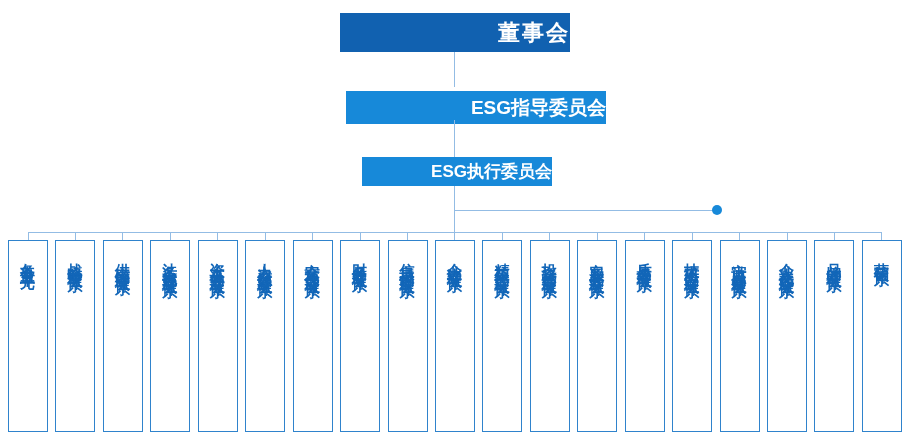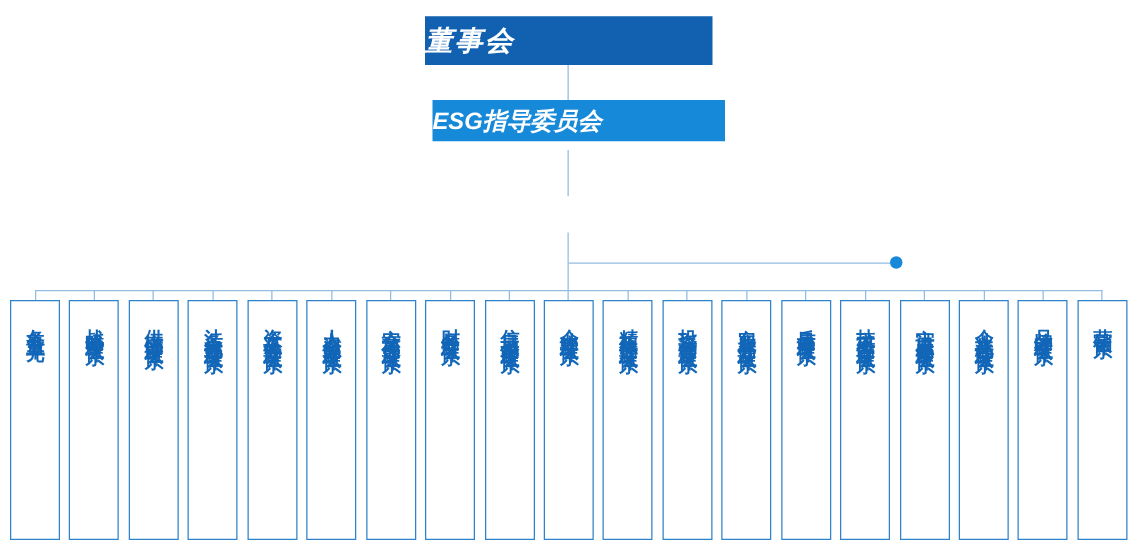--- a/index.html
+++ b/index.html
@@ -19,34 +19,33 @@
     position:relative;
     width:910px;
     height:442px;
     background:#ffffff;
     overflow:hidden;
   }
   .node{
     position:absolute;
     display:flex;
     align-items:center;
-    justify-content:flex-start;
+    justify-content:flex-end;
     text-align:center;
     color:#ffffff;
     font-weight:bold;
-    font-style:italic;
   }
   .root-node{
     left:340px;top:13px;width:230px;height:39px;
     background:var(--root-bg);
     font-size:22px;
     letter-spacing:2px;
   }
   .steering-node{
-    left:346px;top:80px;width:234px;height:33px;
+    left:346px;top:91px;width:260px;height:33px;
     background:var(--committee-bg);
     font-size:19px;
   }
   .executive-node{
     left:362px;top:157px;width:190px;height:29px;
     background:var(--committee-bg);
     font-size:17px;
   }
   .office-node{
     left:578px;top:176px;width:132px;height:27px;
@@ -125,20 +124,23 @@
   </div>
 
   <div class="vline line-root-steering"></div>
 
   <div class="node steering-node">
     <span>ESG指导委员会</span>
   </div>
 
   <div class="vline line-steering-exec"></div>
 
+  <div class="node executive-node">
+    <span>ESG执行委员会</span>
+  </div>
 
   <div class="vline line-exec-connector"></div>
 
   <div class="hline line-office-branch"></div>
   <div class="branch-dot"></div>
 
 
   <div class="hline main-connector"></div>
 
   <div class="dept-row">

